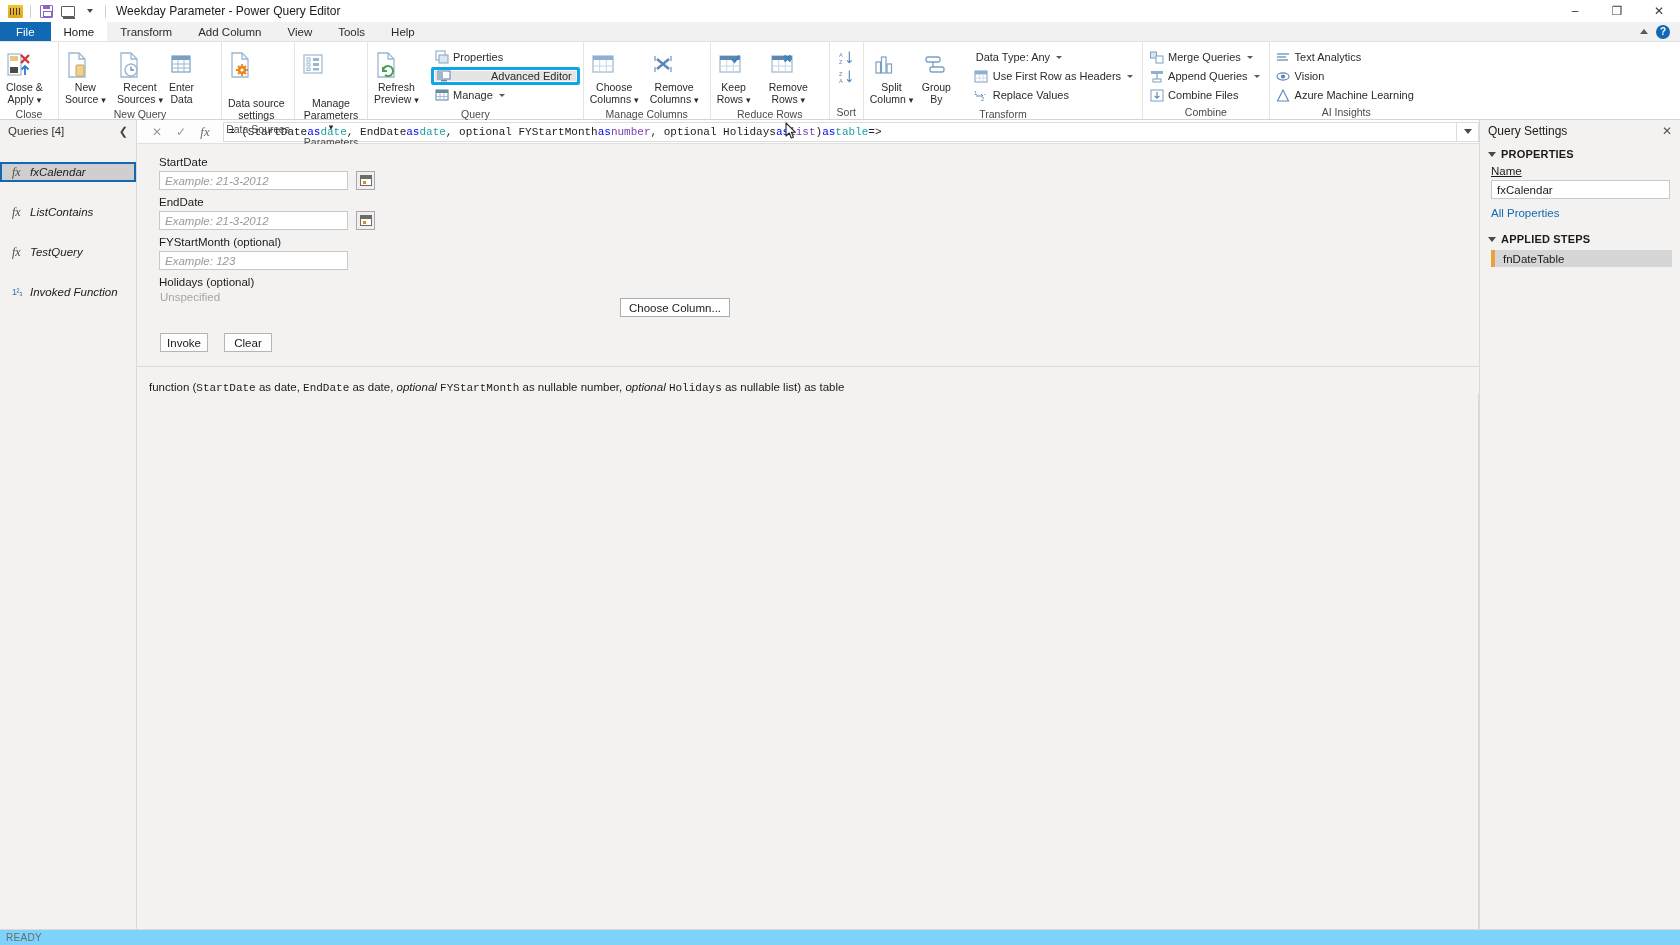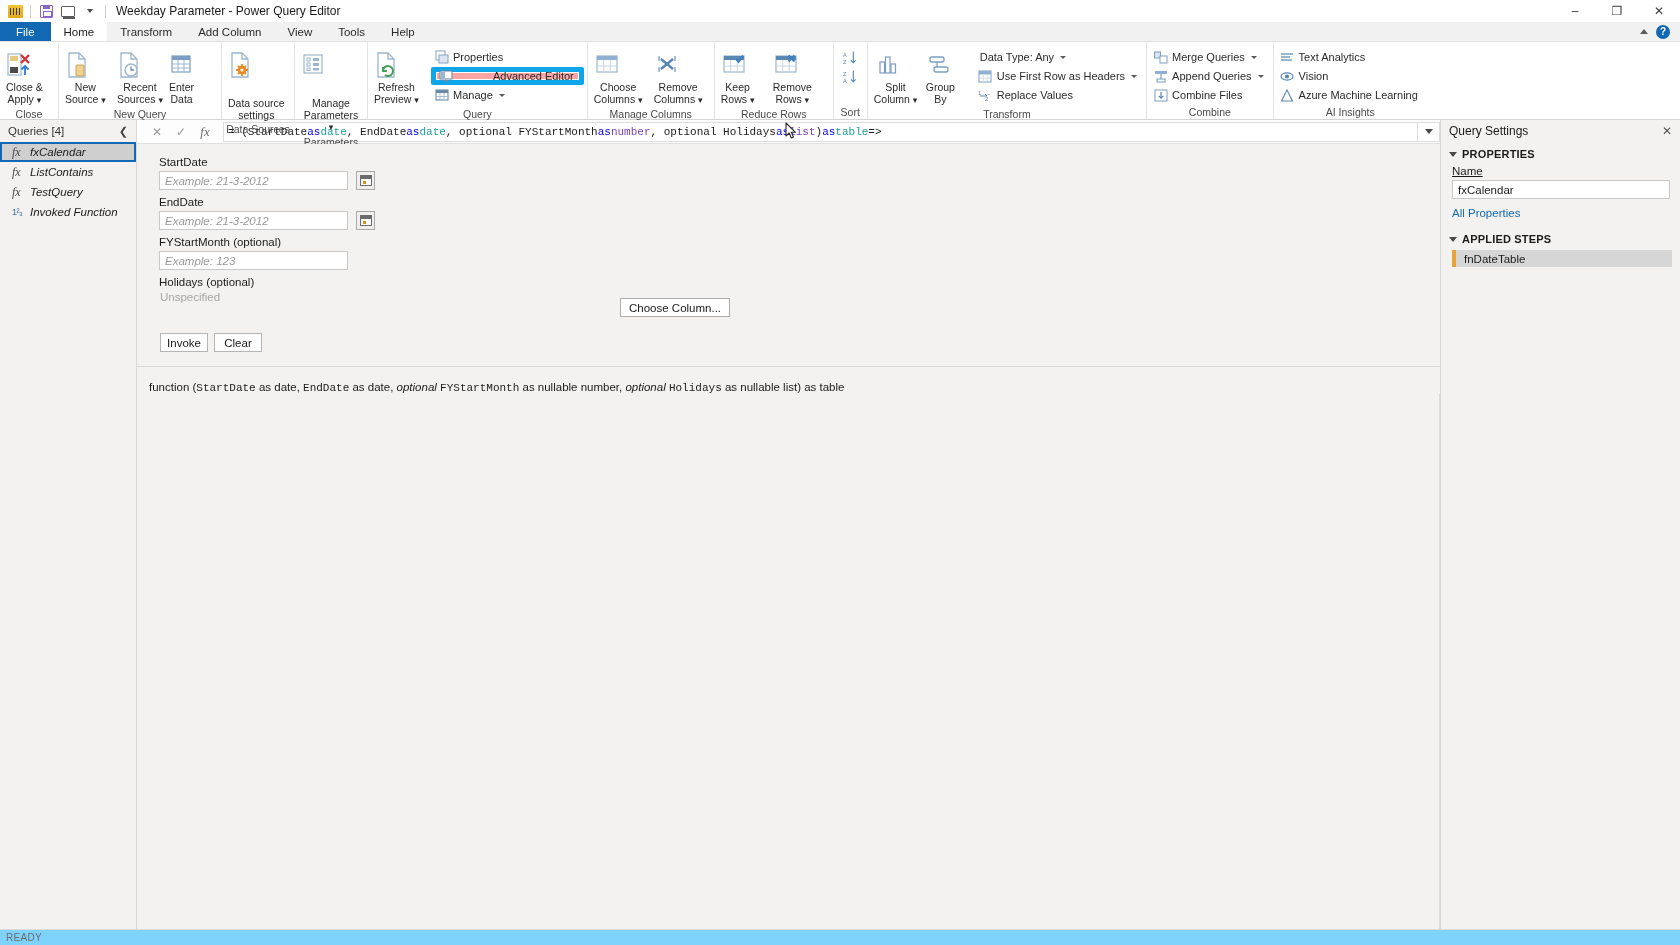--- a/index.html
+++ b/index.html
@@ -156,22 +156,22 @@
   .smallbtn {
     display:flex; align-items:center; gap:4px;
     height: 18px; padding: 0 5px 0 2px;
     cursor: default;
     border: 1px solid transparent;
     border-radius: 2px;
     font-size: 11px; color:#2b2b2b;
     white-space: nowrap;
   }
   .smallbtn.hovered {
-    background:#fca5a5;
-    border:5px solid #0ea5e9;
+    background:#e5e5e5;
+    border:3px solid #0ea5e9;
     box-shadow: 0 0 0 1px #fff inset;
     gap: 40px;
   }
   .smallcol { display:flex; flex-direction:column; gap:1px; padding-top:2px; }
   .si { width:15px; height:15px; display:flex;align-items:center;justify-content:center;flex:0 0 15px; }
   .dcaret {
     width:0;height:0;border-left:3px solid transparent;border-right:3px solid transparent;
     border-top:3.5px solid #5a5a5a; margin-left:2px;
   }
 
@@ -180,21 +180,21 @@
     height: calc(945px - 22px - 20px - 78px - 16px);
     display: flex;
     background: #f3f2f1;
   }
 
   
   #queries {
     width: 137px;
     background: #f3f2f1;
     border-right: 1px solid #d9d9d9;
-    display:flex; flex-direction:column;
+    display:flex; flex-direction:column;gap:20px;
   }
   #queries-head {
     height: 22px; display:flex;align-items:center;
     padding: 0 8px; font-size: 11.5px; color:#333;
   }
   #queries-head .collapse {
     margin-left:auto; font-size: 11px; color:#444; cursor:default;
   }
   .qitem {
     height: 20px; display:flex; align-items:center; gap:6px;
@@ -297,38 +297,38 @@
   .unspec {
     font-size:11.5px; color:#a6a6a6; margin: 2px 0 0 11px;
   }
   #choose-col {
     position:absolute; left: 483px; top: 154px;
     height: 19px; min-width: 82px;
     background:#fff; border:1px solid #adadad;
     display:flex;align-items:center;justify-content:center;
     font-size:11.5px; color:#1b1b1b; cursor:default; padding: 0 8px;
   }
-  .formbtns { display:flex; gap:6px; margin: 30px 0 0 11px; }
+  .formbtns { display:flex; gap:16px; margin: 30px 0 0 11px; }
   .fbtn {
     width:48px;height:19px;background:#fdfdfd;border:1px solid #b5b5b5;
     display:flex;align-items:center;justify-content:center;
     font-size:11.5px;color:#1b1b1b;cursor:default;
   }
   #signature {
     padding: 14px 0 0 12px;
     font-size: 11.5px;
     color:#1b1b1b;
   }
   #signature .m { font-family:"Liberation Mono", monospace; font-size:11px; }
   #signature .it { font-style: italic; }
   #canvas-rest { flex:1; background:#f3f2f1; border-right:1px solid #dadada; }
 
   
   #settings {
-    width: 240px;
+    width: 201px;
     background:#f3f2f1;
     border-left:1px solid #d9d9d9;
     display:flex; flex-direction:column;
   }
   #settings-head {
     height:22px; display:flex;align-items:center;
     padding: 0 8px; font-size:12px; color:#1b1b1b;
   }
   #settings-head .x { margin-left:auto; font-size:12px;color:#555;cursor:default; }
   .sect {

